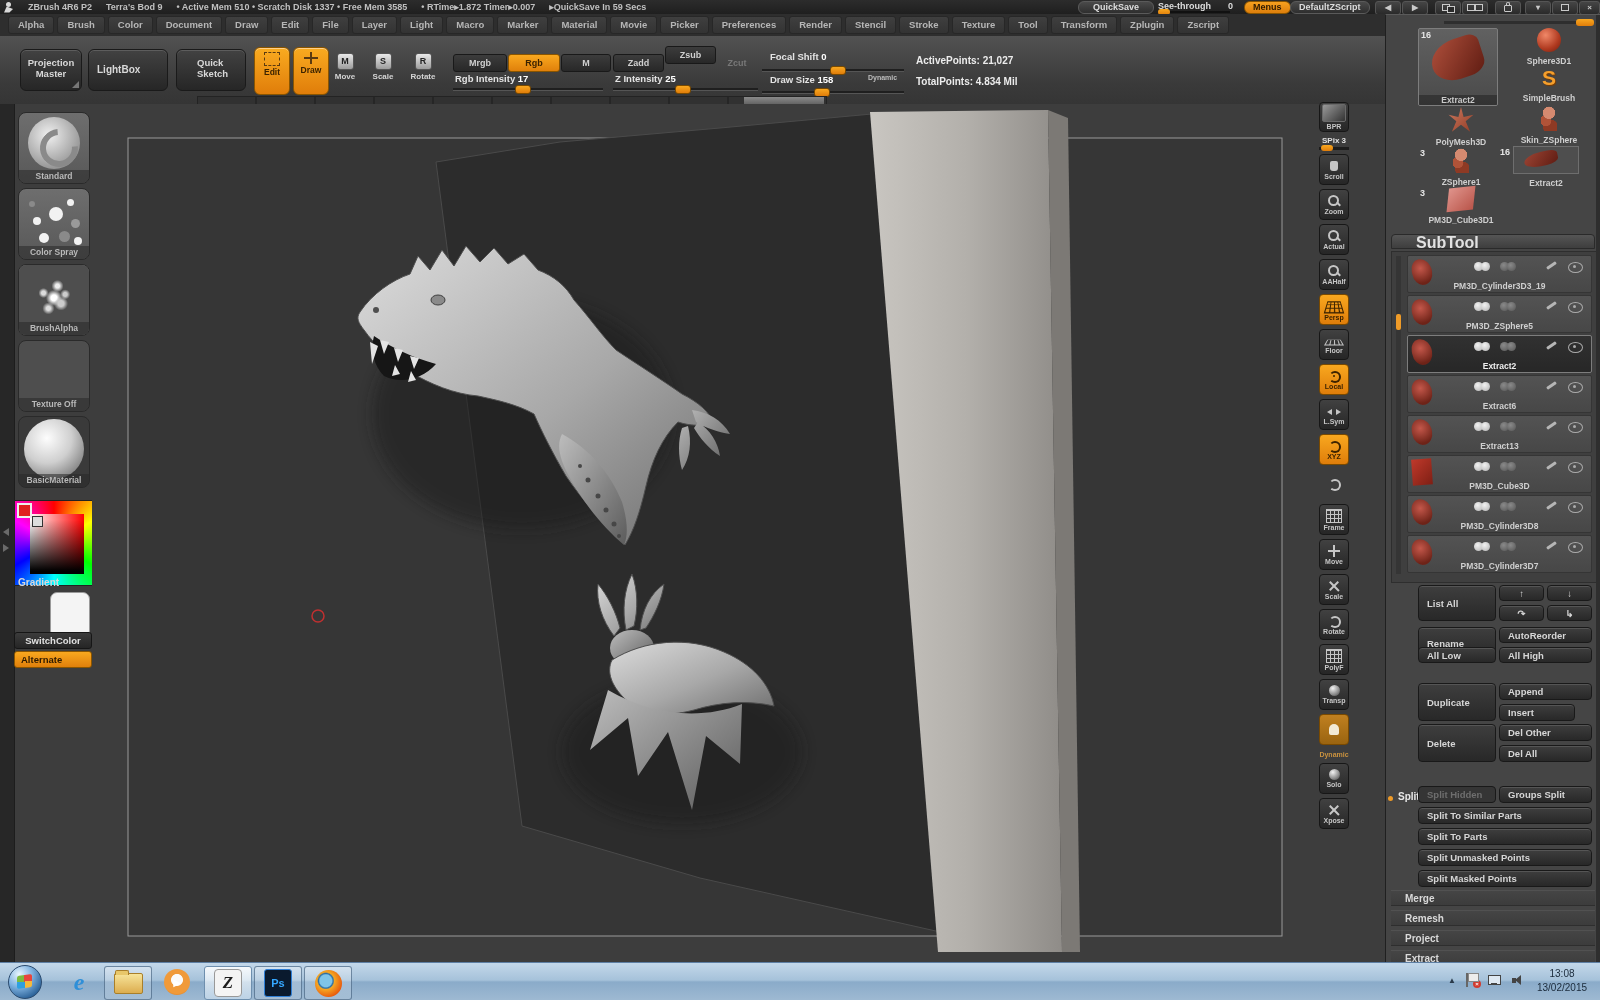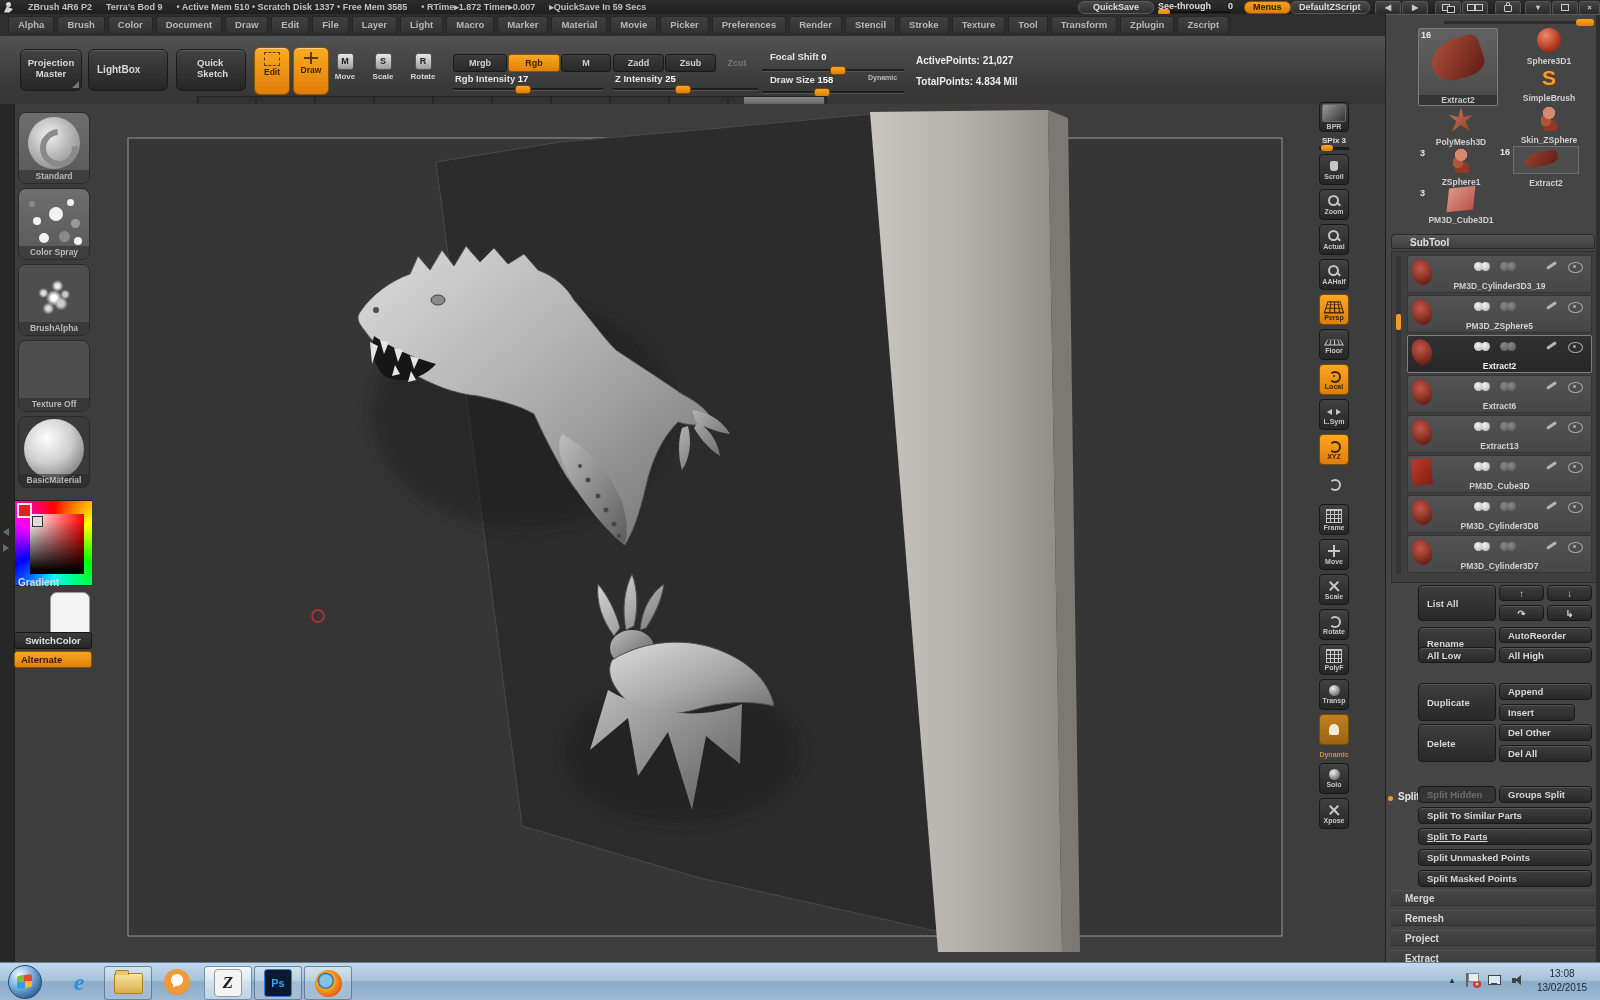--- a/index.html
+++ b/index.html
@@ -134,21 +134,21 @@
            background:radial-gradient(circle at 36% 30%,#f08868,#b03a20 60%,#6e1d0e);}
   .sglyph{display:block;font-size:21px;font-weight:bold;color:#f59f2c;text-shadow:1px 1px 1px #7a3c00;line-height:22px;}
   .star{display:block;margin:0 auto;width:26px;height:26px;background:linear-gradient(135deg,#cf7a5f,#8e3a24);
         clip-path:polygon(50% 0,60% 38%,98% 30%,68% 55%,85% 95%,50% 68%,15% 95%,32% 55%,2% 30%,40% 38%);}
   .branch{display:block;margin:0 auto;width:16px;height:26px;background:radial-gradient(circle at 50% 30%,#d58a70 0 30%,transparent 32%),
           radial-gradient(circle at 30% 60%,#b05338 0 28%,transparent 30%),radial-gradient(circle at 60% 85%,#8e3a24 0 30%,transparent 32%);}
   .cubeth{display:block;margin:0 auto;width:26px;height:24px;background:linear-gradient(135deg,#e0948c,#b9554a);transform:skewX(-12deg) rotate(-6deg);}
   .minith{position:relative;display:block;margin:0 auto;width:64px;height:26px;background:#4e4e4e;border:1px solid #6e6e6e;}
   .minith i{position:absolute;left:10px;top:5px;width:34px;height:14px;background:linear-gradient(135deg,#9c4434,#5f1c12);border-radius:60% 30% 40% 50%;transform:rotate(-12deg);}
   #subtool-hdr{position:absolute;left:5px;top:219px;width:204px;height:15px;line-height:15px;border-radius:4px 4px 0 0;
-               background:linear-gradient(#555,#3e3e3e);border:1px solid #2a2a2a;color:#e2e2e2;font-size:10px;font-weight:bold;padding-left:18px;box-sizing:border-box;}
+               background:linear-gradient(#555,#3e3e3e);border:1px solid #2a2a2a;color:#e2e2e2;font-size:16px;font-weight:bold;padding-left:24px;box-sizing:border-box;}
   #subtool-list{position:absolute;left:5px;top:236px;width:204px;height:330px;background:#3f3f3f;border:1px solid #2e2e2e;}
   #st-scroll{position:absolute;left:4px;top:4px;width:5px;height:318px;background:#353535;}
   #st-scroll .hnd{position:absolute;left:0;top:58px;width:5px;height:16px;background:#ef9b28;border-radius:2px;}
   .st-row{position:absolute;left:15px;width:183px;height:36px;background:linear-gradient(#535353,#474747);
           border:1px solid #353535;border-radius:2px;color:#cfcfcf;}
   .st-row.selected{background:linear-gradient(#313131,#272727);border-color:#7d7d7d;color:#eee;}
   .st-row .nm{position:absolute;left:0;right:0;bottom:1px;text-align:center;font-size:8.5px;font-weight:bold;}
   .st-row .th{position:absolute;left:4px;top:3px;width:20px;height:26px;background:radial-gradient(circle at 45% 35%,#c4574a,#6e2318 75%);
               border-radius:45% 60% 50% 55%;transform:rotate(-10deg);}
   .st-row.cube .th{border-radius:0;background:linear-gradient(135deg,#c0392b,#7e1f14);transform:rotate(-4deg);}
@@ -273,21 +273,21 @@
     <div class="msr" style="left:368px;top:17px;">
       <span class="badge">S</span><span>Scale</span>
     </div>
     <div class="msr" style="left:408px;top:17px;">
       <span class="badge">R</span><span>Rotate</span>
     </div>
     <div class="mini-tile" style="left:453px;top:18px;width:52px;">Mrgb</div>
     <div class="mini-tile orange" style="left:508px;top:18px;width:50px;">Rgb</div>
     <div class="mini-tile" style="left:561px;top:18px;width:48px;">M</div>
     <div class="mini-tile" style="left:613px;top:18px;width:49px;">Zadd</div>
-    <div class="mini-tile" style="left:665px;top:18px;width:49px;">Zsub</div>
+    <div class="mini-tile" style="left:665px;top:10px;width:49px;">Zsub</div>
     <div class="mini-tile ghosted" style="left:716px;top:18px;width:40px;">Zcut</div>
     <div class="sl-label" style="left:455px;top:37px;">
       <span>Rgb Intensity</span> <span style="color:#fff">17</span>
     </div>
     <div class="sl-track" style="left:453px;top:52px;width:150px;">
         <div class="sl-handle" style="left:62px;"></div>
       </div>
     <div class="sl-label" style="left:615px;top:37px;">
       <span>Z Intensity</span> <span style="color:#fff">25</span>
     </div>
@@ -676,21 +676,21 @@
     <div class="pbtn" style="left:113px;top:668px;width:93px;height:17px;">Append</div>
     <div class="pbtn" style="left:113px;top:689px;width:76px;height:17px;">Insert</div>
     <div class="pbtn" style="left:32px;top:709px;width:78px;height:38px;">Delete</div>
     <div class="pbtn" style="left:113px;top:709px;width:93px;height:17px;">Del Other</div>
     <div class="pbtn" style="left:113px;top:730px;width:93px;height:17px;">Del All</div>
     <span class="splitdot"></span>
     <div class="b" style="left:12px;top:776px;color:#e8e8e8;font-size:10px;font-weight:bold;">Split</div>
     <div class="pbtn disabled" style="left:32px;top:771px;width:78px;height:17px;">Split Hidden</div>
     <div class="pbtn" style="left:113px;top:771px;width:93px;height:17px;">Groups Split</div>
     <div class="pbtn" style="left:32px;top:792px;width:174px;height:17px;">Split To Similar Parts</div>
-    <div class="pbtn" style="left:32px;top:813px;width:174px;height:17px;text-decoration:underline;">Split To Parts</div>
+    <div class="pbtn" style="left:32px;top:813px;width:174px;height:17px;">Split To Parts</div>
     <div class="pbtn" style="left:32px;top:834px;width:174px;height:17px;">Split Unmasked Points</div>
     <div class="pbtn" style="left:32px;top:855px;width:174px;height:17px;">Split Masked Points</div>
     <div class="sect" style="top:875px;">Merge</div>
     <div class="sect" style="top:895px;">Remesh</div>
     <div class="sect" style="top:915px;">Project</div>
     <div class="sect" style="top:935px;border-radius:0 0 4px 4px;">Extract</div>
     <div id="rp-vscroll"></div>
   </div>
 
   <div class="b" id="taskbar">

